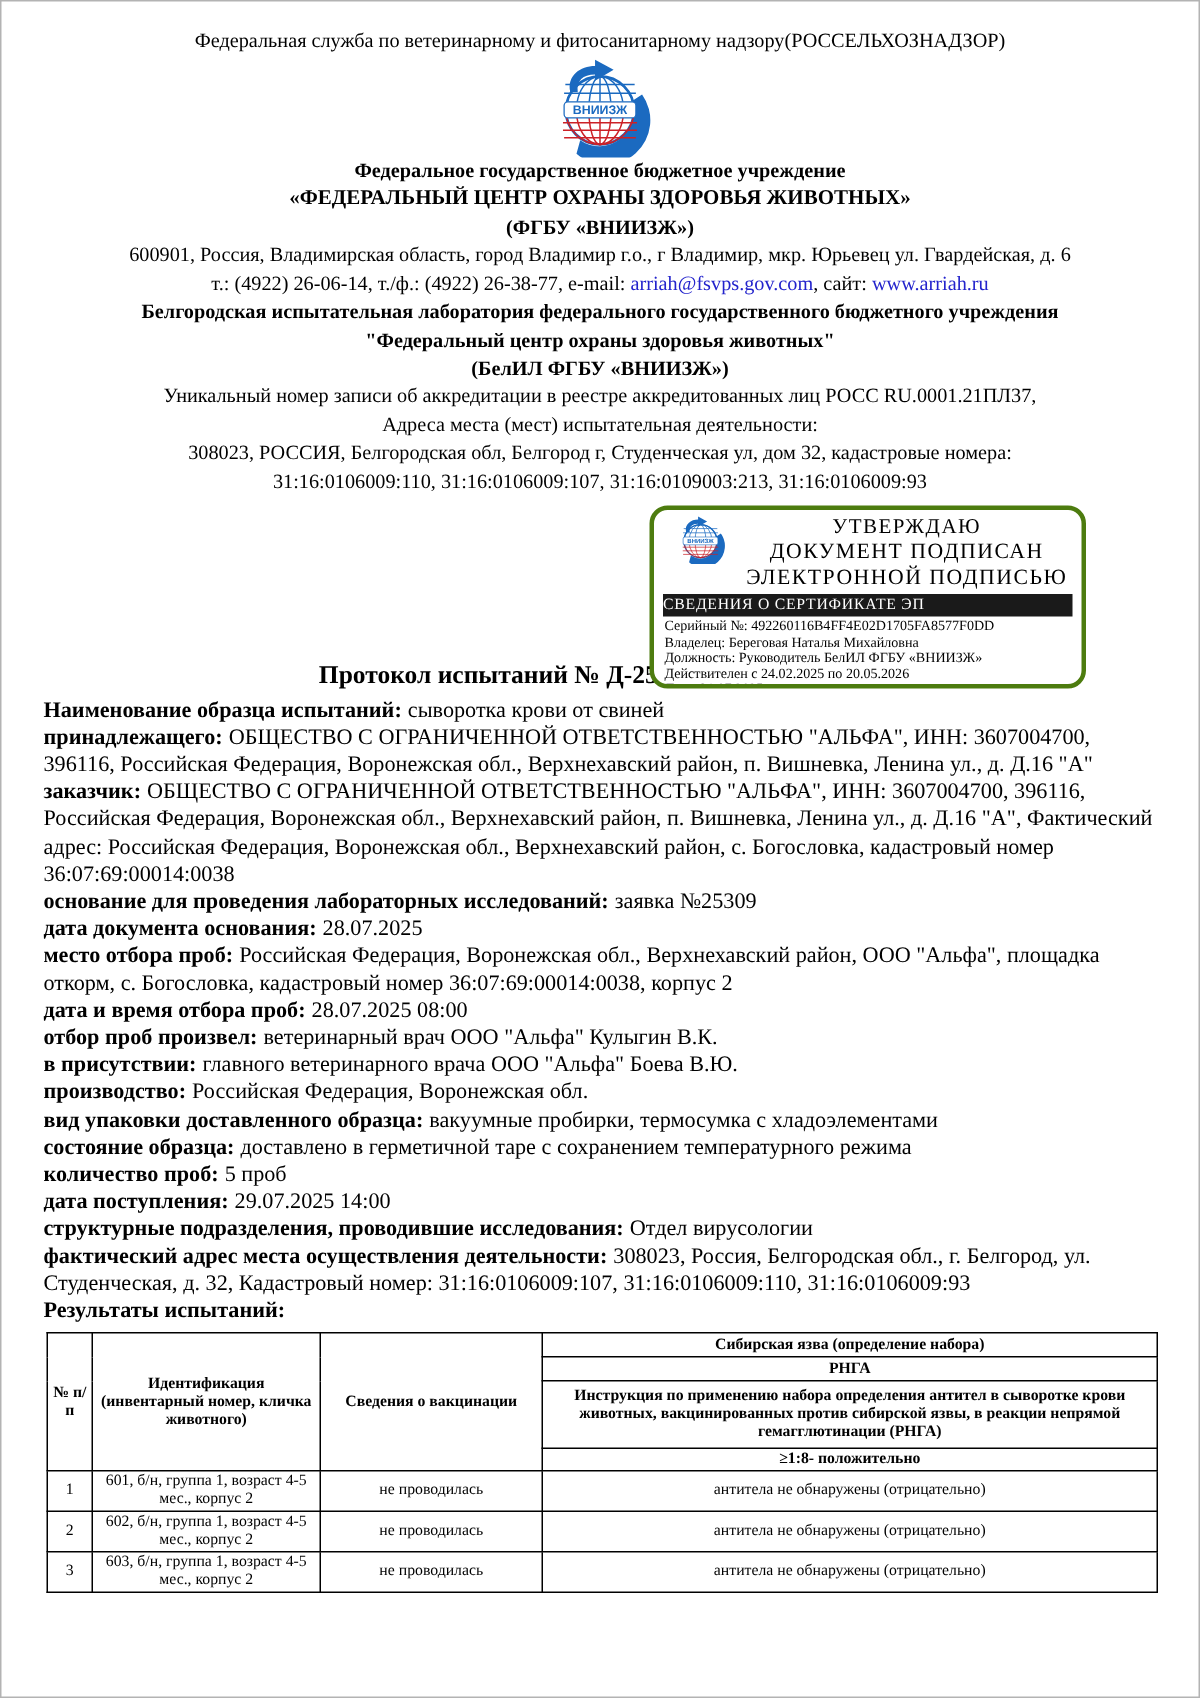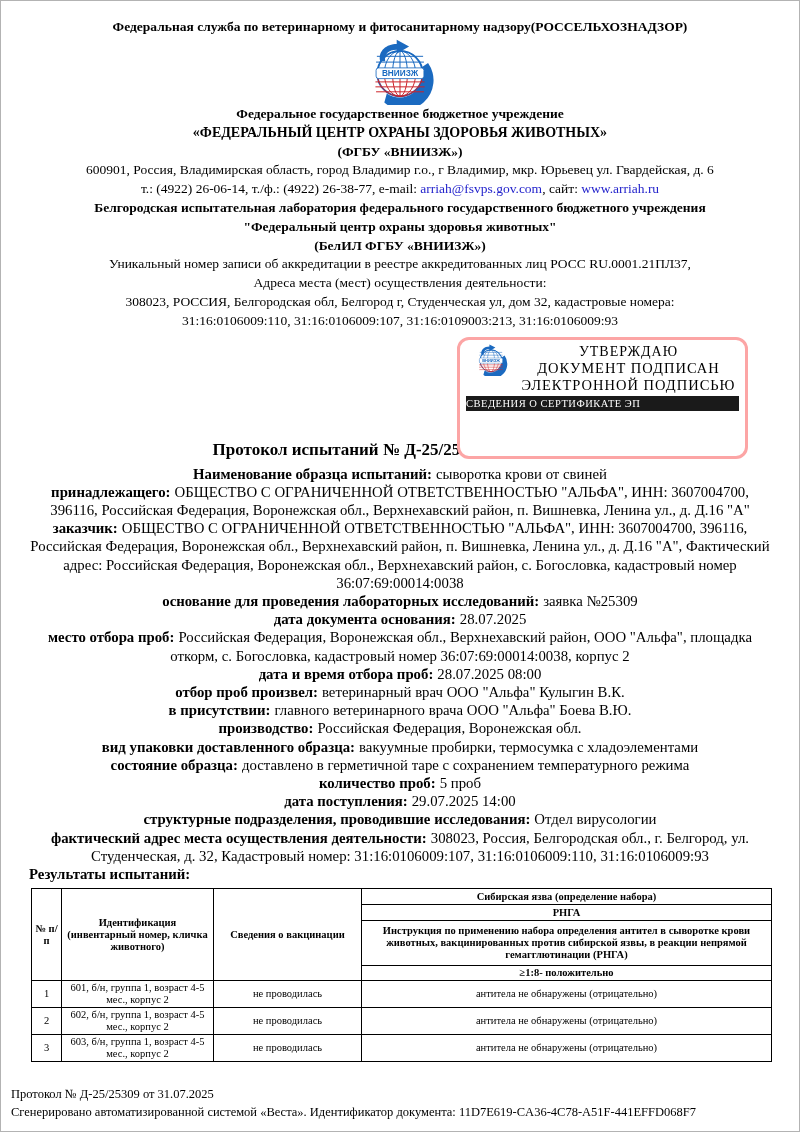--- a/index.html
+++ b/index.html
@@ -6,46 +6,46 @@
   .page{
     position:relative; width:800px; height:1132px; margin:0 auto;
     background:#fff; border:1px solid #b3b3b3; box-sizing:border-box;
     overflow:hidden; color:#000;
     font-family:"Liberation Serif","DejaVu Serif",serif;
   }
   
   .hdr{text-align:center; padding-top:18px;}
   .hline{font-size:13.5px; line-height:18.8px;}
   .b{font-weight:bold;}
-  .agency{font-size:13.5px; font-weight:bold; margin-bottom:4px;}
+  .agency{font-size:13.5px; font-weight:normal; margin-bottom:4px;}
   .logo-big{display:block; margin:2px auto 0 auto;}
   .lnk{color:#2323cc; cursor:pointer;}
   
   .stamp{
-    position:absolute; left:456px; top:336px; width:291px; height:122px;
-    border:3px solid #fca5a5; border-radius:12px; background:#fff;
+    position:absolute; left:432px; top:336px; width:291px; height:122px;
+    border:3px solid #4d7c0f; border-radius:12px; background:#fff;
     box-sizing:border-box; padding:3px 5px; overflow:hidden;
   }
   .stamp-top{display:flex; align-items:flex-start;}
   .stamp-logo{flex:0 0 auto; margin:1px 2px 0 2px;}
   .stamp-head{flex:1 1 auto; text-align:center;}
   .stamp-approve{font-size:14px; line-height:17px; letter-spacing:1px;}
   .stamp-signed{font-size:14.5px; line-height:17px; letter-spacing:1px;}
   .stamp-bar{
     background:#1a1a1a; color:#fff; text-align:left;
     font-size:10.5px; line-height:15px; height:15px; margin:2px 1px 2px 1px;
     letter-spacing:.5px;
   }
   .stamp-details{font-size:9.4px; line-height:10.6px; text-align:left; padding-left:2px;}
   
   .doc-title{
     text-align:center; font-weight:bold; font-size:17px; margin-top:109px;
   }
   .body-text{margin:5px 28px 0 28px; font-size:14.8px; line-height:18.2px; text-align:left;}
-  .field{margin:0;text-align:center;}
+  .field{margin:0;}
   .field b{margin-right:4px;}
   .results-heading{font-weight:bold; font-size:14.8px; line-height:18.2px;}
   
   table.results{
     border-collapse:collapse; table-layout:fixed; width:740px;
     margin:5px 0 0 30px; font-size:10.5px; line-height:12px;
   }
   table.results th, table.results td{
     border:1px solid #000; text-align:center; vertical-align:middle;
     padding:1px 3px; overflow:hidden;
@@ -104,21 +104,21 @@
 
     <div class="hline b">Федеральное государственное бюджетное учреждение</div>
     <div class="hline b" style="font-size:14px;">«ФЕДЕРАЛЬНЫЙ ЦЕНТР ОХРАНЫ ЗДОРОВЬЯ ЖИВОТНЫХ»</div>
     <div class="hline b">(ФГБУ «ВНИИЗЖ»)</div>
     <div class="hline">600901, Россия, Владимирская область, город Владимир г.о., г Владимир, мкр. Юрьевец ул. Гвардейская, д. 6</div>
     <div class="hline"><span>т.: (4922) 26-06-14, т./ф.: (4922) 26-38-77, e-mail: </span><a class="lnk">arriah@fsvps.gov.com</a><span>, сайт: </span><a class="lnk">www.arriah.ru</a></div>
     <div class="hline b">Белгородская испытательная лаборатория федерального государственного бюджетного учреждения</div>
     <div class="hline b">"Федеральный центр охраны здоровья животных"</div>
     <div class="hline b">(БелИЛ ФГБУ «ВНИИЗЖ»)</div>
     <div class="hline">Уникальный номер записи об аккредитации в реестре аккредитованных лиц РОСС RU.0001.21ПЛ37,</div>
-    <div class="hline">Адреса места (мест) осуществления деятельности:</div>
+    <div class="hline">Адреса места (мест) испытательная деятельности:</div>
     <div class="hline">308023, РОССИЯ, Белгородская обл, Белгород г, Студенческая ул, дом 32, кадастровые номера:</div>
     <div class="hline">31:16:0106009:110, 31:16:0106009:107, 31:16:0109003:213, 31:16:0106009:93</div>
   </div>
 
   <div class="stamp">
     <div class="stamp-top">
       <svg class="stamp-logo" width="48" height="32" viewBox="0 0 120 80">
         <path d="M94 29 A36 36 0 0 1 41 77 L44 66 A27 27 0 0 0 85 35 Z" fill="#1b6ac0"></path>
         <circle cx="60" cy="42" r="27.5" fill="#ffffff" stroke="#1b6ac0" stroke-width="2.2"></circle>
         <g clip-path="url(#gtop)" stroke="#1b6ac0" stroke-width="1.2" fill="none">
@@ -140,20 +140,27 @@
         <rect x="31" y="35" width="58" height="13" rx="3" fill="#ffffff" stroke="#1b6ac0" stroke-width="1"></rect>
         <text x="60" y="45" text-anchor="middle" font-family="Liberation Sans, sans-serif" font-size="10" font-weight="bold" fill="#1b6ac0">ВНИИЗЖ</text>
       </svg>
       <div class="stamp-head">
         <div class="stamp-approve">УТВЕРЖДАЮ</div>
         <div class="stamp-signed">ДОКУМЕНТ ПОДПИСАН</div>
         <div class="stamp-signed">ЭЛЕКТРОННОЙ ПОДПИСЬЮ</div>
       </div>
     </div>
     <div class="stamp-bar">СВЕДЕНИЯ О СЕРТИФИКАТЕ ЭП</div>
+    <div class="stamp-details">
+      <div>Серийный №: 492260116B4FF4E02D1705FA8577F0DD</div>
+      <div>Владелец: Береговая Наталья Михайловна</div>
+      <div>Должность: Руководитель БелИЛ ФГБУ «ВНИИЗЖ»</div>
+      <div>Действителен с 24.02.2025 по 20.05.2026</div>
+      <div>Дата: 31.07.2025</div>
+    </div>
   </div>
 
   <div class="doc-title">Протокол испытаний № Д-25/25309 от 31.07.2025</div>
 
   <div class="body-text">
     <p class="field"><b>Наименование образца испытаний:</b><span>сыворотка крови от свиней</span></p>
     <p class="field"><b>принадлежащего:</b><span>ОБЩЕСТВО С ОГРАНИЧЕННОЙ ОТВЕТСТВЕННОСТЬЮ "АЛЬФА", ИНН: 3607004700, 396116, Российская Федерация, Воронежская обл., Верхнехавский район, п. Вишневка, Ленина ул., д. Д.16 "А"</span></p>
     <p class="field"><b>заказчик:</b><span>ОБЩЕСТВО С ОГРАНИЧЕННОЙ ОТВЕТСТВЕННОСТЬЮ "АЛЬФА", ИНН: 3607004700, 396116, Российская Федерация, Воронежская обл., Верхнехавский район, п. Вишневка, Ленина ул., д. Д.16 "А", Фактический адрес: Российская Федерация, Воронежская обл., Верхнехавский район, с. Богословка, кадастровый номер 36:07:69:00014:0038</span></p>
     <p class="field"><b>основание для проведения лабораторных исследований:</b><span>заявка №25309</span></p>
     <p class="field"><b>дата документа основания:</b><span>28.07.2025</span></p>
@@ -210,18 +217,14 @@
       </tr>
       <tr class="data-row">
         <td>3</td>
         <td>603, б/н, группа 1, возраст 4-5 мес., корпус 2</td>
         <td>не проводилась</td>
         <td>антитела не обнаружены (отрицательно)</td>
       </tr>
     </tbody>
   </table>
 
-  <div class="footer">
-    <div>Протокол № Д-25/25309 от 31.07.2025</div>
-    <div>Сгенерировано автоматизированной системой «Веста». Идентификатор документа: 11D7E619-CA36-4C78-A51F-441EFFD068F7</div>
-  </div>
 
 </div>
 
 </body></html>

